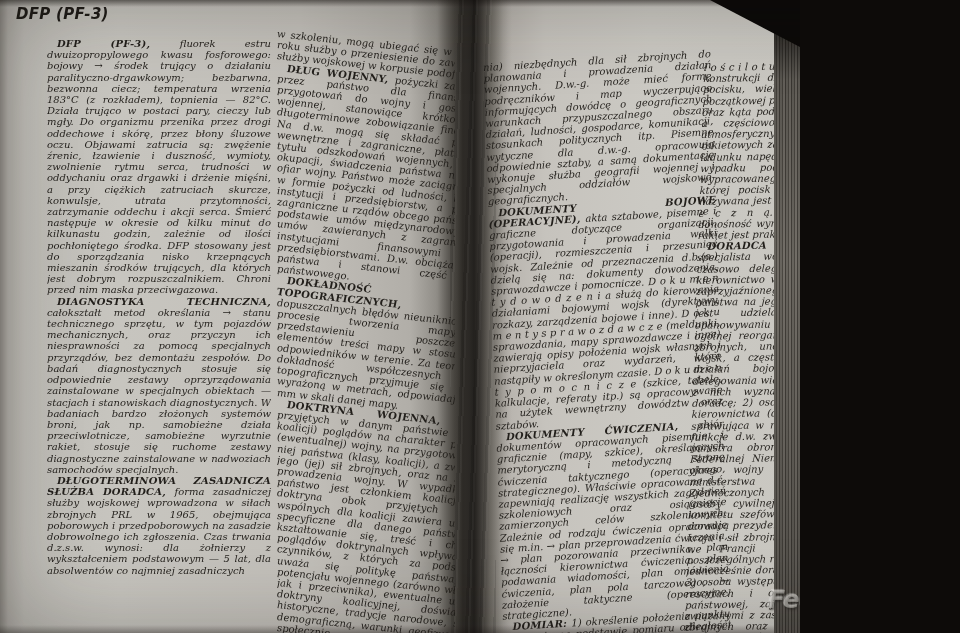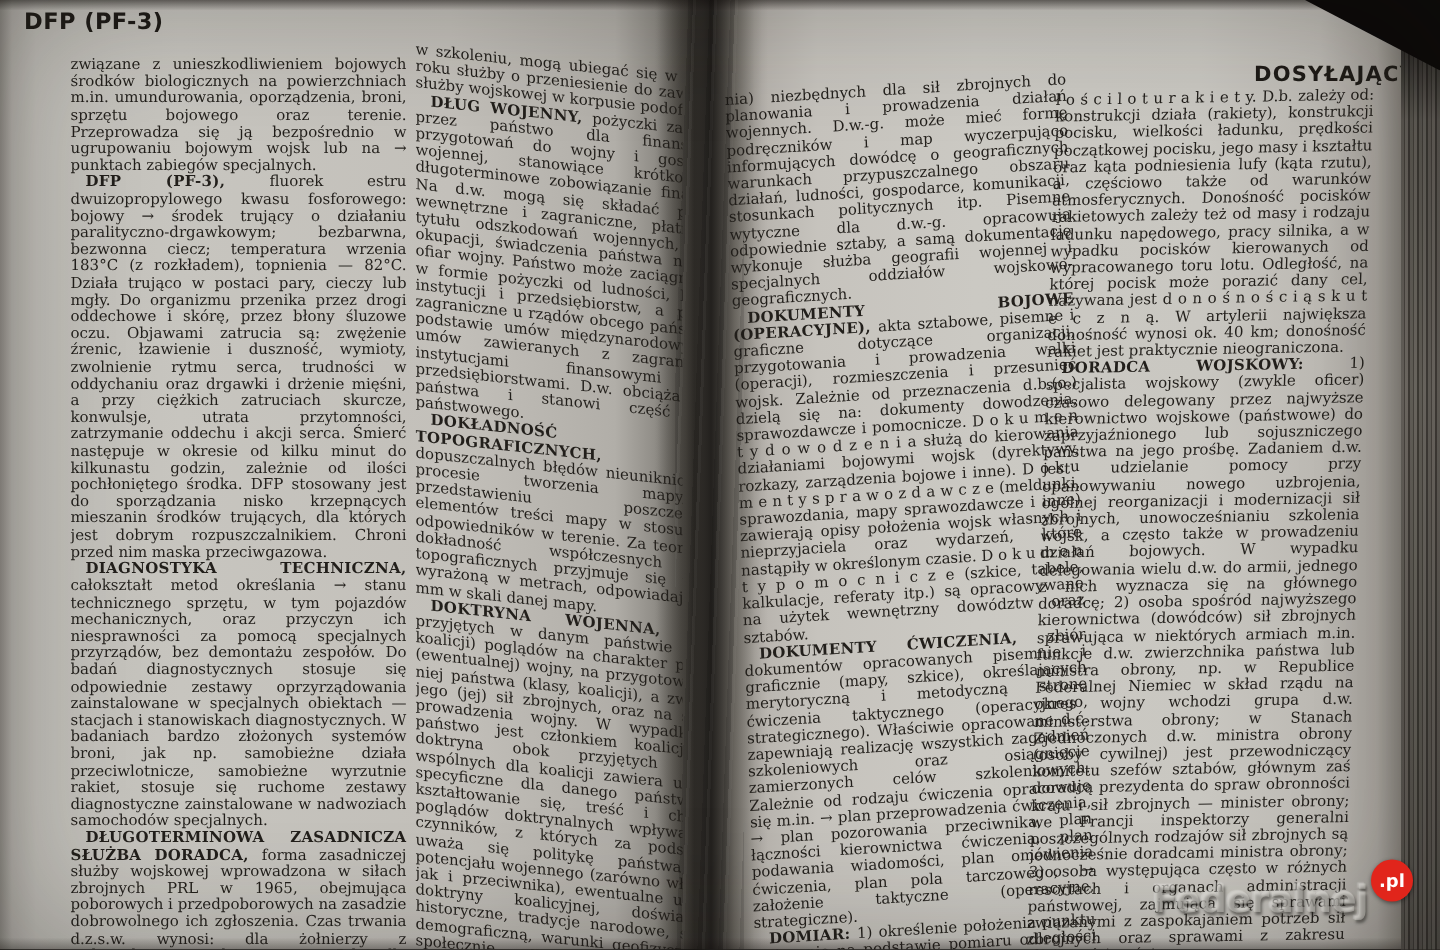--- a/index.html
+++ b/index.html
@@ -1,21 +1,21 @@
 <!DOCTYPE html>
 <html><head>
 <meta charset="utf-8">
 <style>
   html,body{margin:0;padding:0;}
   body{
     width:960px;height:633px;overflow:hidden;
     background:#0d0b09;
     font-family:"DejaVu Serif", serif;
   }
-  .photo{position:absolute;left:0;top:0;width:960px;height:633px;overflow:hidden;}
+  .photo{position:absolute;left:0;top:0;width:800px;height:633px;overflow:hidden;font-style:italic;}
   .paper{
     position:absolute;left:0;top:0;width:960px;height:633px;
     background:
       linear-gradient(180deg, rgba(28,25,21,0.55) 0px, rgba(28,25,21,0) 7px),
       linear-gradient(0deg, rgba(28,25,21,0.35) 0px, rgba(28,25,21,0) 8px),
       linear-gradient(90deg,
         #8f8c86 0px, #b3b0aa 8px, #c0beb8 24px, #c7c5bf 120px,
         #c3c0ba 300px, #b1aea8 410px, #8e8b85 438px, #56534d 454px,
         #403d38 463px, #6e6a64 474px, #9b978f 490px, #b8b4ae 508px,
         #c6c3bd 545px, #cbc9c3 650px, #c9c7c1 800px, #bcb9b3 880px,
@@ -91,21 +91,20 @@
 <body>
 
 <div class="photo">
   <div class="paper"></div>
 
   <div class="running-head" id="head-left">DFP (PF-3)</div>
 
   <div class="running-head" id="head-right">DOSYŁAJĄCY</div>
 
   <div class="col" id="col1">
-      <p class="cont">związane z unieszkodliwieniem bojowych środków biologicznych na powierzchniach m.in. umundurowania, oporządzenia, broni, sprzętu bojowego oraz terenie. Przeprowadza się ją bezpośrednio w ugrupowaniu bojowym wojsk lub na → punktach zabiegów specjalnych.</p>
       <p><b class="term">DFP (PF-3), </b>fluorek estru dwuizopropylowego kwasu fosforowego: bojowy → środek trujący o działaniu paralityczno-drgawkowym; bezbarwna, bezwonna ciecz; temperatura wrzenia 183°C (z rozkładem), topnienia — 82°C. Działa trująco w postaci pary, cieczy lub mgły. Do organizmu przenika przez drogi oddechowe i skórę, przez błony śluzowe oczu. Objawami zatrucia są: zwężenie źrenic, łzawienie i duszność, wymioty, zwolnienie rytmu serca, trudności w oddychaniu oraz drgawki i drżenie mięśni, a przy ciężkich zatruciach skurcze, konwulsje, utrata przytomności, zatrzymanie oddechu i akcji serca. Śmierć następuje w okresie od kilku minut do kilkunastu godzin, zależnie od ilości pochłoniętego środka. DFP stosowany jest do sporządzania nisko krzepnących mieszanin środków trujących, dla których jest dobrym rozpuszczalnikiem. Chroni przed nim maska przeciwgazowa.</p>
       <p><b class="term">DIAGNOSTYKA TECHNICZNA, </b>całokształt metod określania → stanu technicznego sprzętu, w tym pojazdów mechanicznych, oraz przyczyn ich niesprawności za pomocą specjalnych przyrządów, bez demontażu zespołów. Do badań diagnostycznych stosuje się odpowiednie zestawy oprzyrządowania zainstalowane w specjalnych obiektach — stacjach i stanowiskach diagnostycznych. W badaniach bardzo złożonych systemów broni, jak np. samobieżne działa przeciwlotnicze, samobieżne wyrzutnie rakiet, stosuje się ruchome zestawy diagnostyczne zainstalowane w nadwoziach samochodów specjalnych.</p>
       <p><b class="term">DŁUGOTERMINOWA ZASADNICZA SŁUŻBA DORADCA, </b>forma zasadniczej służby wojskowej wprowadzona w siłach zbrojnych PRL w 1965, obejmująca poborowych i przedpoborowych na zasadzie dobrowolnego ich zgłoszenia. Czas trwania d.z.s.w. wynosi: dla żołnierzy z wykształceniem podstawowym — 5 lat, dla absolwentów co najmniej zasadniczych</p>
     </div>
 
   <div id="col2wrap">
     <div class="col" id="col2">
         <p class="cont">w szkoleniu, mogą ubiegać się w trzecim roku służby o przeniesienie do zawodowej służby wojskowej w korpusie podoficerów.</p>
         <p><b class="term">DŁUG WOJENNY, </b>pożyczki zaciągane przez państwo dla finansowania przygotowań do wojny i gospodarki wojennej, stanowiące krótko- lub długoterminowe zobowiązanie finansowe. Na d.w. mogą się składać pożyczki wewnętrzne i zagraniczne, płatności z tytułu odszkodowań wojennych, koszty okupacji, świadczenia państwa na rzecz ofiar wojny. Państwo może zaciągnąć d.w. w formie pożyczki od ludności, banków, instytucji i przedsiębiorstw, a pożyczki zagraniczne u rządów obcego państwa, na podstawie umów międzynarodowych lub umów zawieranych z zagranicznymi instytucjami finansowymi lub przedsiębiorstwami. D.w. obciąża budżet państwa i stanowi część długu państwowego.</p>
         <p><b class="term">DOKŁADNOŚĆ MAP TOPOGRAFICZNYCH, </b>granica dopuszczalnych błędów nieuniknionych w procesie tworzenia mapy, w przedstawieniu poszczególnych elementów treści mapy w stosunku do odpowiedników w terenie. Za teoretyczną dokładność współczesnych map topograficznych przyjmuje się wartość wyrażoną w metrach, odpowiadającą 0,5 mm w skali danej mapy.</p>

